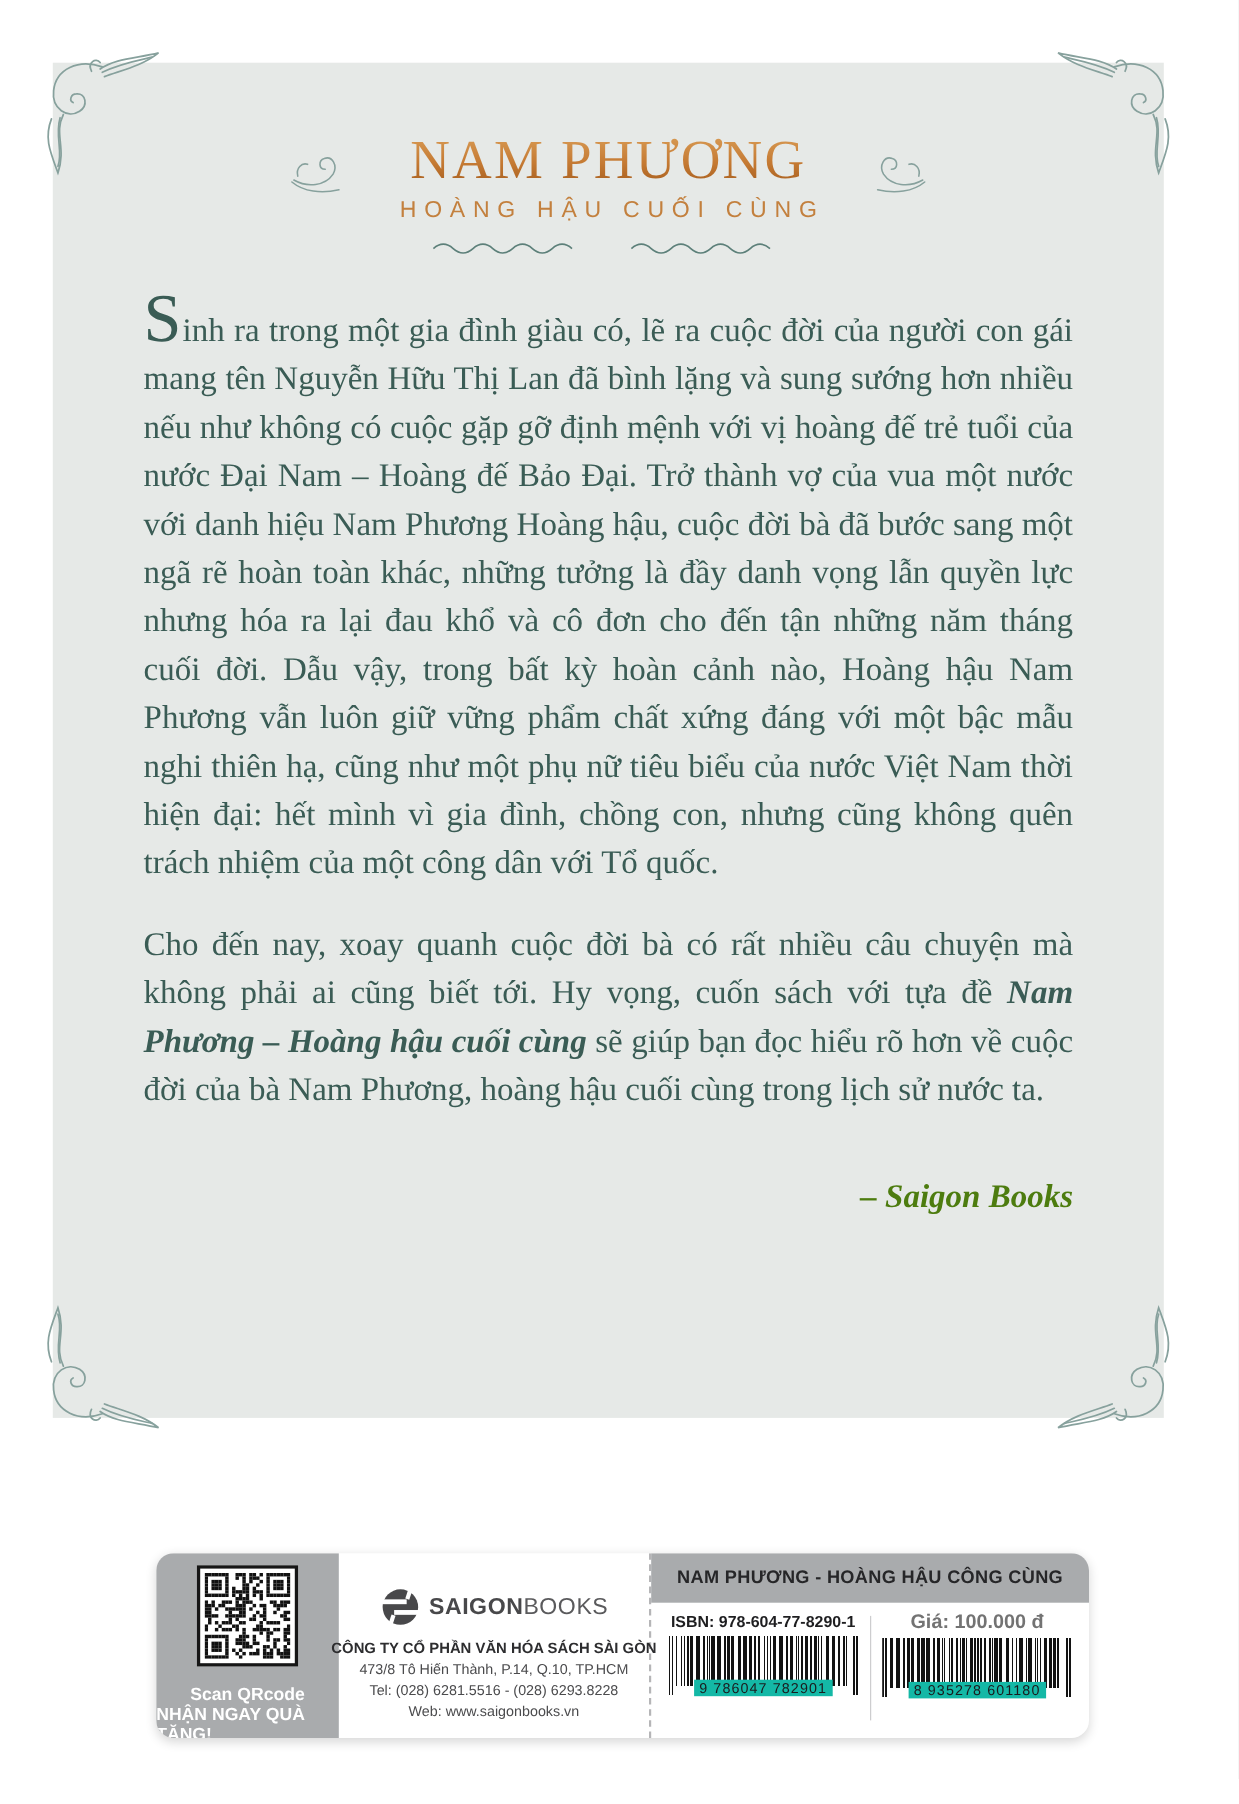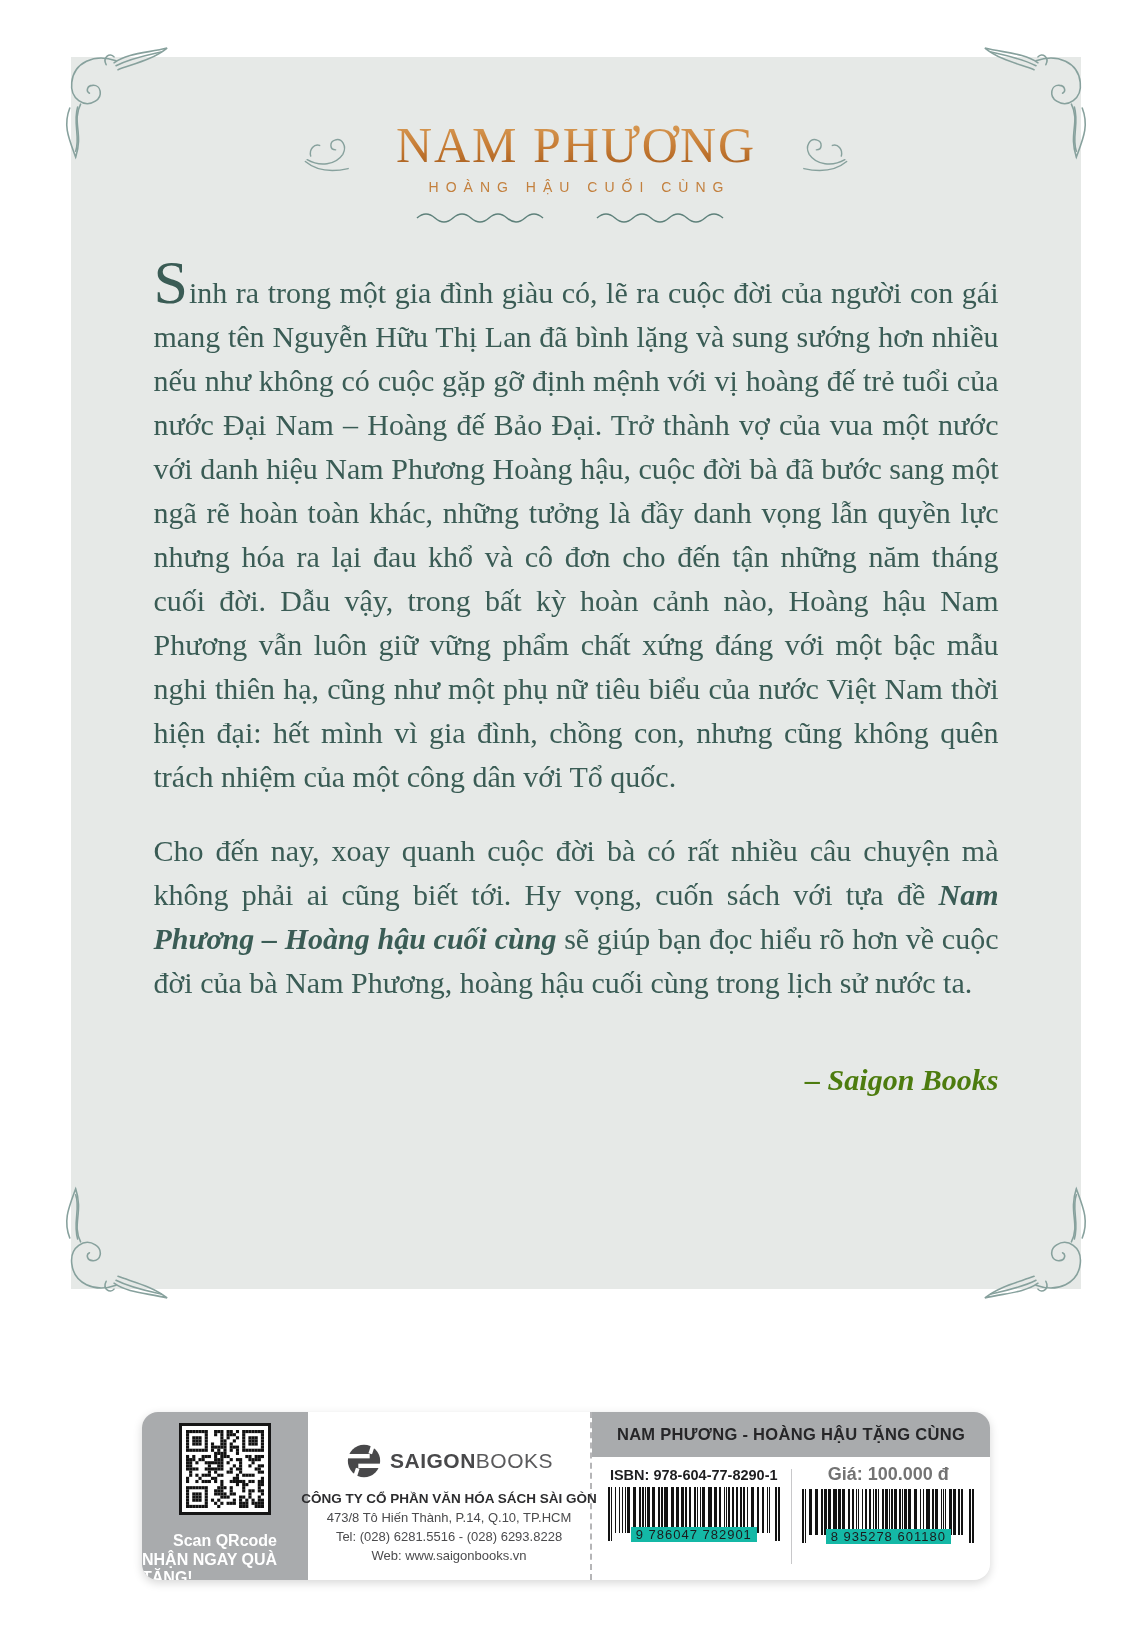--- a/index.html
+++ b/index.html
@@ -2,42 +2,42 @@
 <html><head>
 <meta charset="utf-8">
 <style>
   html,body{margin:0;padding:0;}
   body{
     width:1126px;height:1640px;position:relative;background:#ffffff;
     font-family:"Liberation Sans", sans-serif; overflow:hidden;
   }
   
   .panel{
-    position:absolute;left:71px;top:57px;width:1010px;height:1232px;
+    position:absolute;left:48px;top:57px;width:1010px;height:1232px;
     background:#e6e9e7;
   }
   .flourish{position:absolute;width:118px;height:128px;pointer-events:none;}
   .flourish.tl{left:-14px;top:-12px;}
   .flourish.tr{right:-14px;top:-12px;transform:scaleX(-1);}
   .flourish.bl{left:-14px;bottom:-12px;transform:scaleY(-1);}
   .flourish.br{right:-14px;bottom:-12px;transform:scale(-1,-1);}
 
   
   .title-block{display:flex;align-items:center;justify-content:center;gap:30px;margin-top:62px;}
   .ornament{width:66px;height:56px;flex:0 0 auto;}
   .titles{text-align:center;}
   h1.book-title{
     margin:0;font-family:"Liberation Serif","DejaVu Serif",serif;font-weight:400;
     font-size:50px;line-height:1.05;letter-spacing:2px;
     background:linear-gradient(180deg,#dba05a 0%,#c57a33 55%,#a25a1c 100%);
     -webkit-background-clip:text;background-clip:text;
     -webkit-text-fill-color:transparent;color:#c1762e;
   }
   .book-subtitle{
-    margin-top:7px;font-size:14px;font-weight:400;letter-spacing:7px;
+    margin-top:7px;font-size:21px;font-weight:400;letter-spacing:7px;
     color:#c3803e;padding-left:7px;white-space:nowrap;
   }
   .divider{display:block;margin:14px auto 0;width:330px;height:16px;}
 
   
   .body-text{
     width:845px;margin:46px auto 0;
     font-family:"Liberation Serif","DejaVu Serif",serif;
     font-size:30px;line-height:44px;color:#3a5c55;
     text-align:justify;
@@ -500,21 +500,21 @@
         </span>
         <span class="logo-text"><b>SAIGON</b><span>BOOKS</span></span>
       </div>
       <div class="company">CÔNG TY CỔ PHẦN VĂN HÓA SÁCH SÀI GÒN</div>
       <div class="addr">473/8 Tô Hiến Thành, P.14, Q.10, TP.HCM</div>
       <div class="addr">Tel: (028) 6281.5516 - (028) 6293.8228</div>
       <div class="addr">Web: www.saigonbooks.vn</div>
     </div>
 
     <div class="isbn-section">
-      <div class="isbn-header">NAM PHƯƠNG - HOÀNG HẬU TẶNG CÙNG</div>
+      <div class="isbn-header">NAM PHƯƠNG - HOÀNG HẬU CÔNG CÙNG</div>
       <div class="isbn-cols">
         <div class="col">
           <div class="isbn-line"><span>ISBN:</span> <span>978-604-77-8290-1</span></div>
           <svg class="barcode" id="barcode-isbn" viewBox="0 0 190 60" preserveAspectRatio="none">
               <rect x="0" y="0" width="1.7" height="60" fill="#131313"></rect>
               <rect x="3" y="0" width="1.7" height="60" fill="#131313"></rect>
               <rect x="7.5" y="0" width="1.2" height="51" fill="#131313"></rect>
               <rect x="11.9" y="0" width="1.2" height="51" fill="#131313"></rect>
               <rect x="15.3" y="0" width="1.2" height="51" fill="#131313"></rect>
               <rect x="18.7" y="0" width="1.2" height="51" fill="#131313"></rect>

